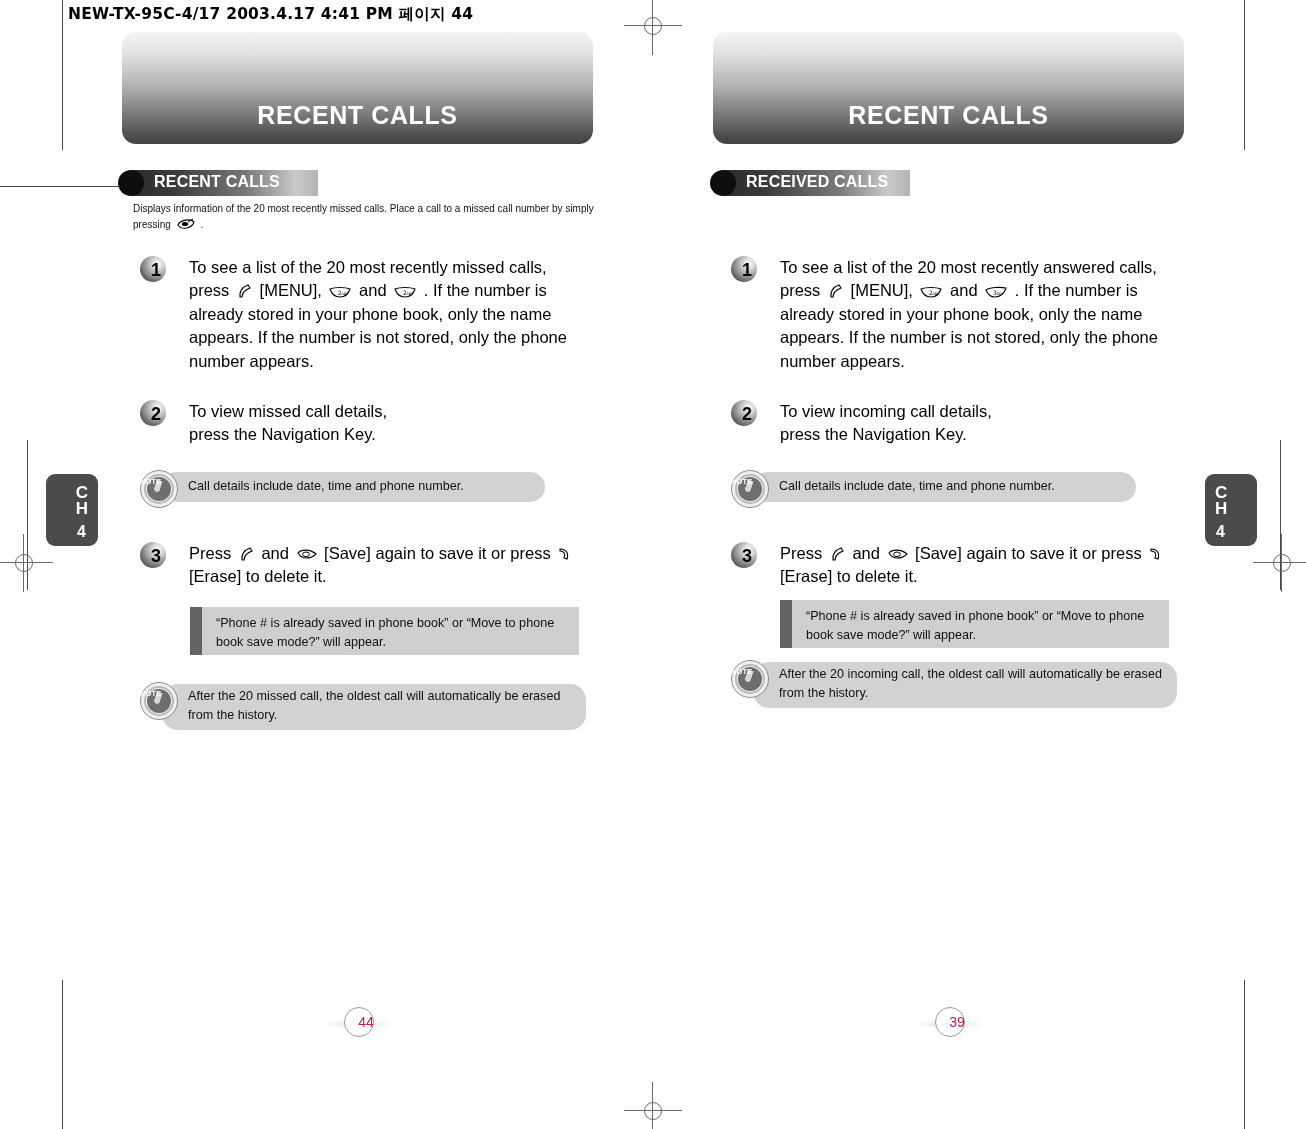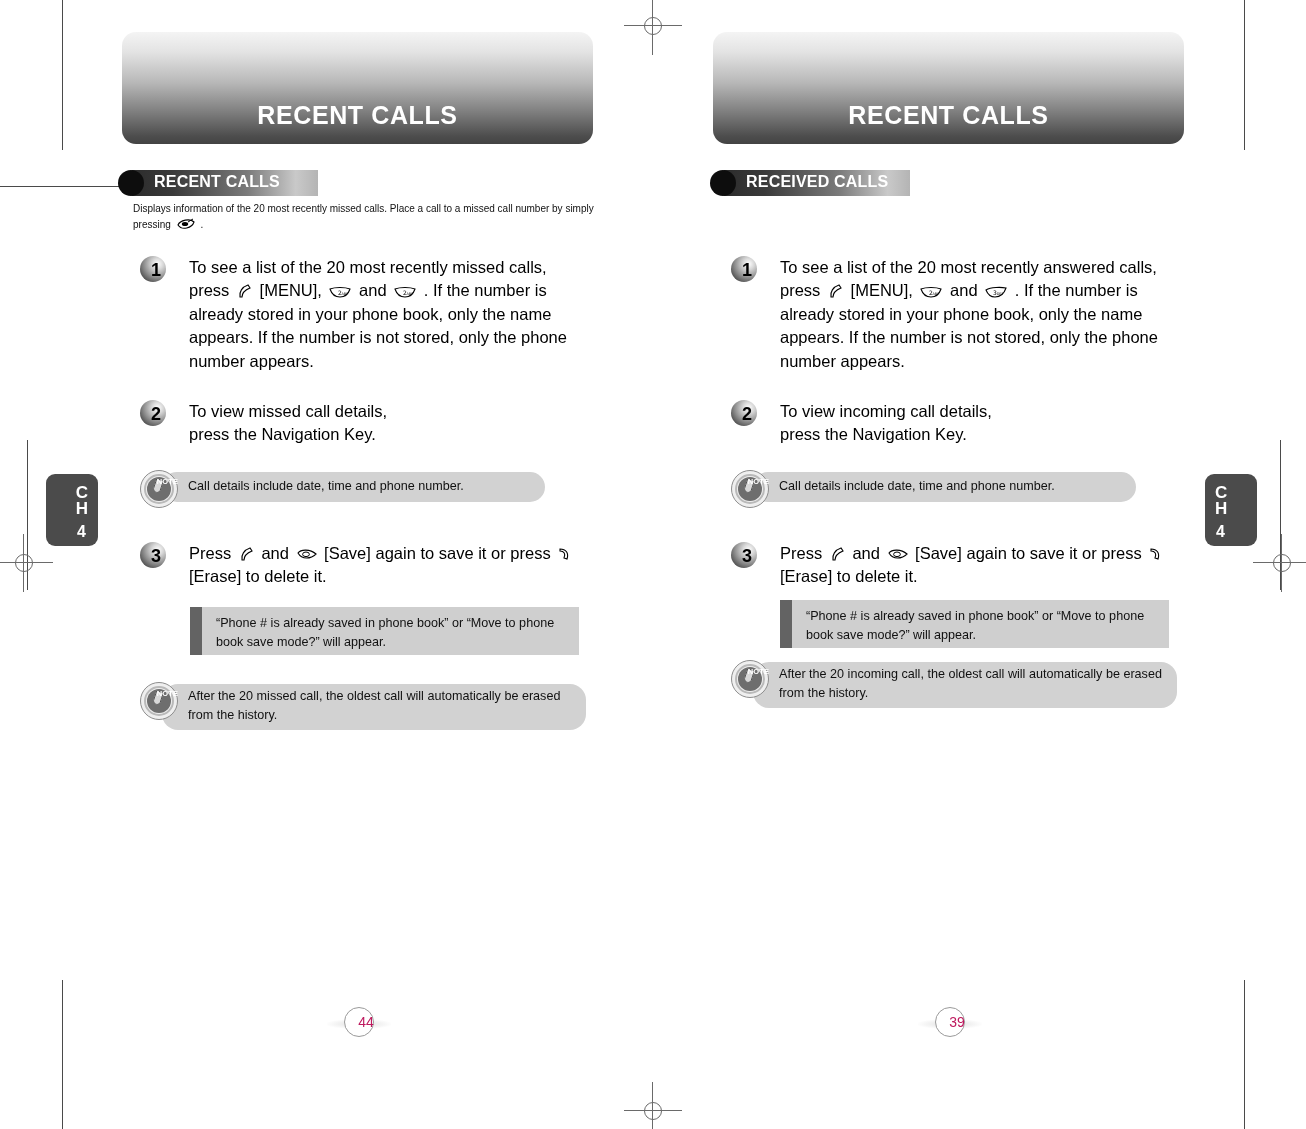--- a/index.html
+++ b/index.html
@@ -109,21 +109,21 @@
   }
   .note-ring-mid {
     position: absolute; left: 4px; top: 4px; width: 30px; height: 30px;
     border-radius: 50%; border: 2px solid #b9b9b9;
   }
   .note-core {
     position: absolute; left: 7px; top: 7px; width: 24px; height: 24px;
     border-radius: 50%; background: #6e6e6e;
   }
   .note-core-txt {
-    position: absolute; left: 0; right: 0; top: 7px; text-align: right;
+    position: absolute; left: 0; right: 0; top: 7px; text-align: left;
     color: #fff; font-size: 7.5px; font-weight: 700; letter-spacing: .1px;
   }
   .note-pencil {
     position: absolute; left: 14px; top: 9px; width: 8px; height: 14px;
     background: #d8d8d8; transform: rotate(18deg);
     clip-path: polygon(0 0, 100% 0, 100% 72%, 50% 100%, 0 72%);
     border: 1px solid #4a4a4a;
   }
   .note-text {
     position: absolute; left: 48px; top: 7px; right: 12px;
@@ -207,20 +207,21 @@
       <div class="h"></div>
       <div class="v"></div>
       <div class="c"></div>
     </div>
   <div class="regmark" style="left:1265px;top:546px;">
       <div class="h"></div>
       <div class="v"></div>
       <div class="c"></div>
     </div>
 
+  <div class="slug">NEW-TX-95C-4/17  2003.4.17 4:41 PM  페이지 44</div>
 
   <div class="sheet left">
 
     <div class="banner">
       <div class="banner-title">RECENT CALLS</div>
     </div>
 
     <div class="section-head">
       <div class="sh-bar"></div>
       <div class="sh-dot"></div>

